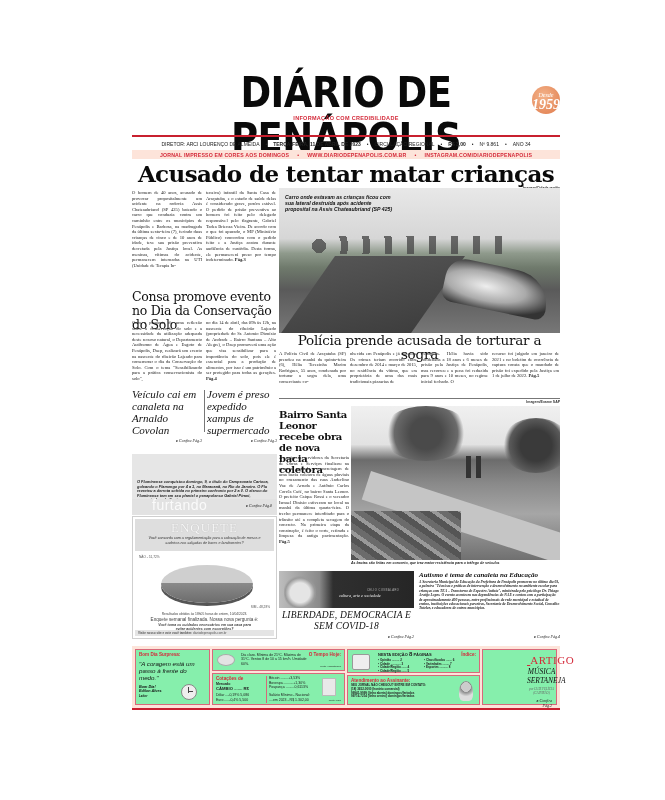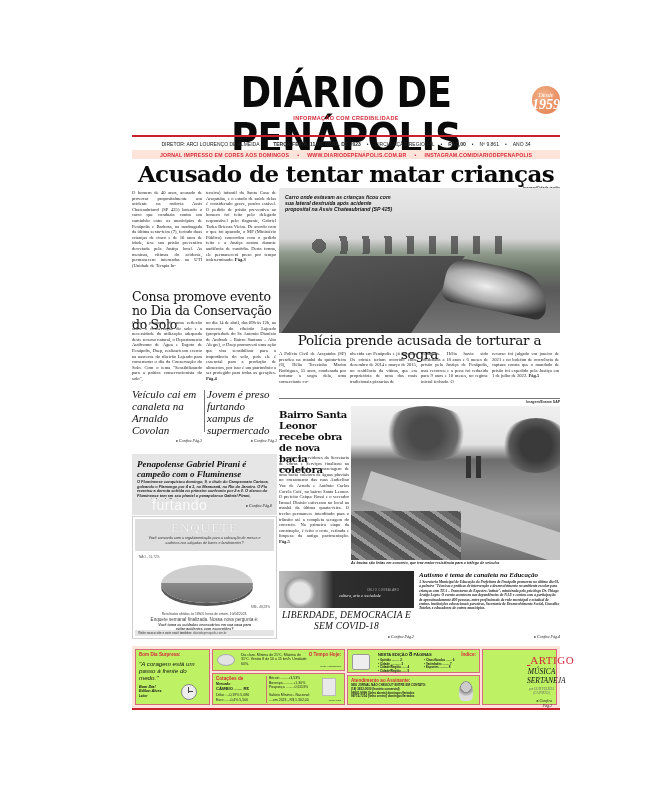--- a/index.html
+++ b/index.html
@@ -71,21 +71,21 @@
   .blog .tiny { position: absolute; left: 88px; top: 18px; font-family: "Liberation Sans", sans-serif; font-size: 2.6px; color: #bbb; letter-spacing: 0.5px; }
   .blog-title { position: absolute; left: 147px; top: 542px; width: 135px; text-align: center; font-family: "Liberation Serif", serif; font-style: italic; font-size: 9.5px; line-height: 10.5px; color: #111; letter-spacing: 0.2px; }
 
   .autism { position: absolute; left: 287px; top: 503px; width: 141px; }
   .autism-title { font-family: "Liberation Serif", serif; font-style: italic; font-weight: bold; font-size: 7px; line-height: 8px; color: #111; }
   .autism-text { font-family: "Liberation Serif", serif; font-style: italic; font-weight: bold; font-size: 3.7px; line-height: 4.4px; color: #222; margin-top: 1px; }
 
   
   .bottom { position: absolute; left: 0; top: 578px; width: 428px; height: 62px; background: #fde4da; }
   .bottom-line { position: absolute; left: 0; top: 640px; width: 428px; height: 2px; background: #c8202f; }
-  .bbox { position: absolute; background: #bef264; border: 0.8px solid #d8697a; padding-left: 44px; }
+  .bbox { position: absolute; background: #86efac; border: 0.8px solid #d8697a; padding-left: 44px; }
   .red-label { font-family: "Liberation Sans", sans-serif; font-weight: bold; font-size: 4.6px; color: #d42a3a; }
   .small-sans { font-family: "Liberation Sans", sans-serif; font-size: 3.5px; line-height: 4.3px; color: #222; }
   .quote { font-family: "Liberation Sans", sans-serif; font-style: italic; font-size: 6.2px; line-height: 7px; color: #111; }
   .sign { font-family: "Liberation Sans", sans-serif; font-style: italic; font-weight: bold; font-size: 3.8px; line-height: 4.4px; color: #111; }
   .clock { position: absolute; width: 16px; height: 16px; border-radius: 50%; border: 1.5px solid #888; background: #eee; }
   .clock::before { content: ""; position: absolute; left: 6px; top: 2px; width: 1px; height: 6px; background: #444; }
   .clock::after { content: ""; position: absolute; left: 6px; top: 6px; width: 5px; height: 1px; background: #444; }
   .artigo-title { font-family: "Liberation Serif", serif; font-size: 11px; color: #d42a3a; text-align: center; letter-spacing: 0.5px; }
   .artigo-sub { font-family: "Liberation Serif", serif; font-style: italic; font-size: 7.5px; line-height: 8.5px; color: #111; text-align: center; }
   .artigo-by { font-family: "Liberation Serif", serif; font-style: italic; font-size: 3.2px; color: #666; text-align: center; }
@@ -149,39 +149,38 @@
     <span>no dia 14 de abril, das 09h às 12h, na nascente do ribeirão Lajeado (propriedade do Sr. Antonio Dionísio de Andrade – Bairro Santana – Alto Alegre), o Daep promoverá uma ação que visa sensibilizar para a importância do solo, pois ele é essencial para a produção de alimentos, por isso é um patrimônio a ser protegido para todas as gerações.</span>
     <b>Pág.4</b>
   </div>
 
   <div class="col" style="left:0; top:320px; width:70px;">
     <div class="italic-head">Veículo cai em canaleta na Arnaldo Covolan</div>
     <div class="see-page" style="margin-top:2px;">Confira Pág.3</div>
   </div>
   <div class="vdiv" style="left:72px; top:322px; height:42px;"></div>
   <div class="col" style="left:75px; top:320px; width:70px;">
-    <div class="italic-head">Jovem é preso furtando xampus de supermercado</div>
+    <div class="italic-head">Jovem é preso expedido xampus de supermercado</div>
     <div class="see-page" style="margin-top:2px;">Confira Pág.3</div>
   </div>
 
   <div class="policia-box">
     <div class="sub-head" style="font-size:13.5px; text-align:center; letter-spacing:-0.2px;">Polícia prende acusada de torturar a sogra</div>
     <div class="col body-text" style="left:0; top:18px; width:67px;">A Polícia Civil de Araçatuba (SP) prendeu na manhã da quinta-feira (6), Hélia Terezinha Marim Rodrigues, 55 anos, condenada por torturar a sogra dela, uma comerciante co-</div>
     <div class="col body-text" style="left:71px; top:18px; width:67px;">nhecida em Penápolis e já falecida. Os crimes teriam ocorrido entre dezembro de 2014 e março de 2015, no residência da vítima, que era proprietária de uma das mais tradicionais pizzarias de</div>
     <div class="col body-text" style="left:142px; top:18px; width:67px;">Penápolis. Hélia havia sido condenada a 18 anos e 6 meses de prisão pela Justiça de Penápolis, mas recorreu e a pena foi reduzida para 9 anos e 10 meses, no regime inicial fechado. O</div>
     <div class="col body-text" style="left:213px; top:18px; width:67px;">
       <span>recurso foi julgado em janeiro de 2021 e no boletim de ocorrência de captura consta que o mandado de prisão foi expedido pela Justiça em 1 de julho de 2022.</span>
       <b>Pág.5</b>
     </div>
     <div class="credit" style="right:0; top:67px;">Imagem/Exame SAP</div>
   </div>
   <div class="hdiv" style="left:147px; top:330px; width:281px;"></div>
 
   <div class="sport-box">
-    <div class="sport-title">Penapolense Gabriel Pirani é campeão com o Fluminense</div>
     <div class="sport-text">O Fluminense conquistou domingo, 9, o título do Campeonato Carioca, goleando o Flamengo por 4 a 1, no Maracanã, no Rio de Janeiro. O Flu reverteu a derrota sofrida no primeiro confronto por 2 a 0. O elenco do Fluminense tem em seu plantel o penapolense Gabriel Pirani, emprestado pelo Santos.</div>
   </div>
   <div class="sport-label" style="top:431px;">
     <span class="word">furtando</span>
     <span class="see-page" style="position:absolute; right:5px; top:4px;">Confira Pág.8</span>
   </div>
 
   <div class="poll">
     <div class="poll-head">
       <div class="poll-title">ENQUETE</div>

